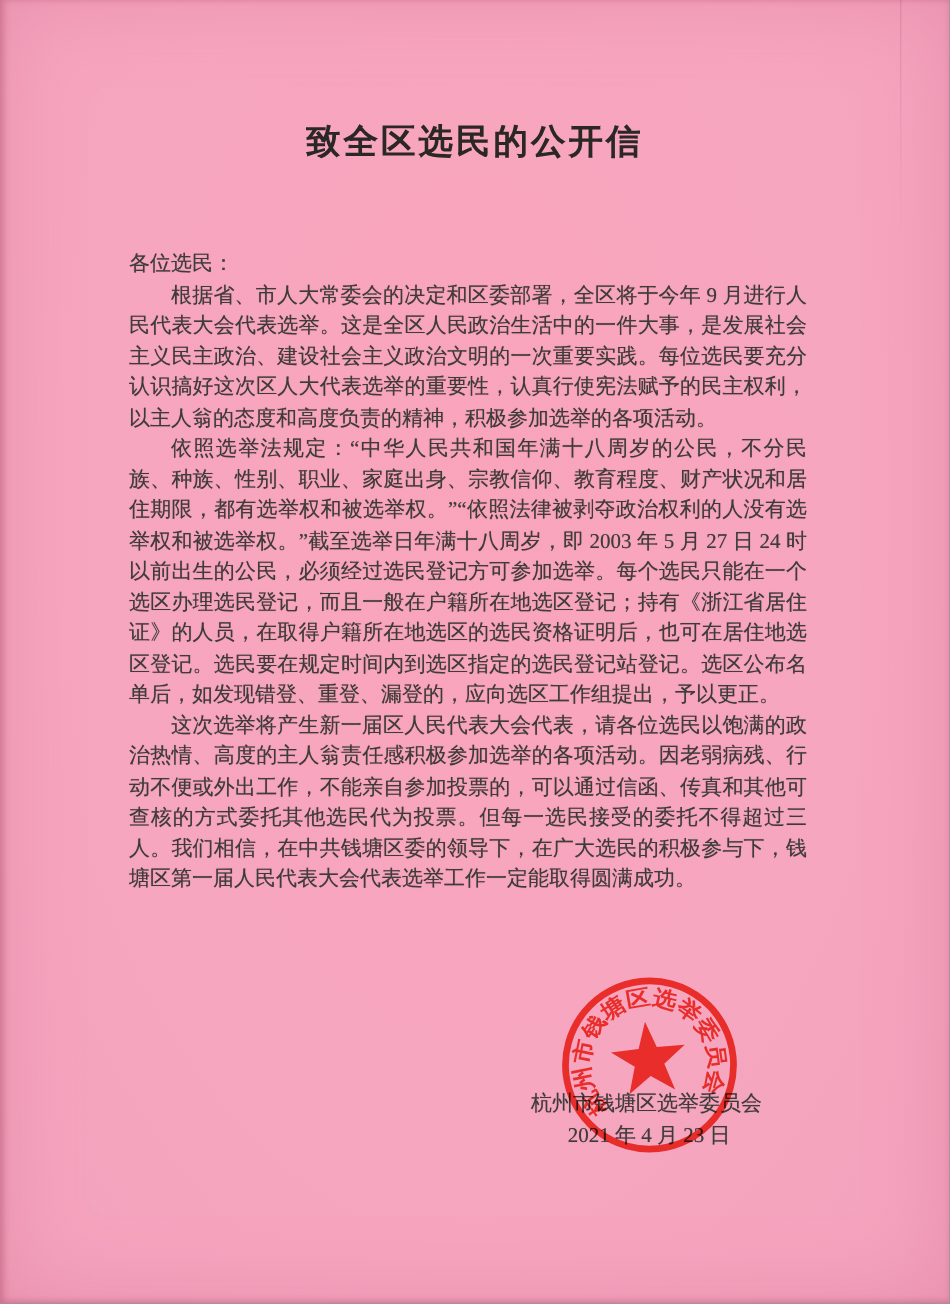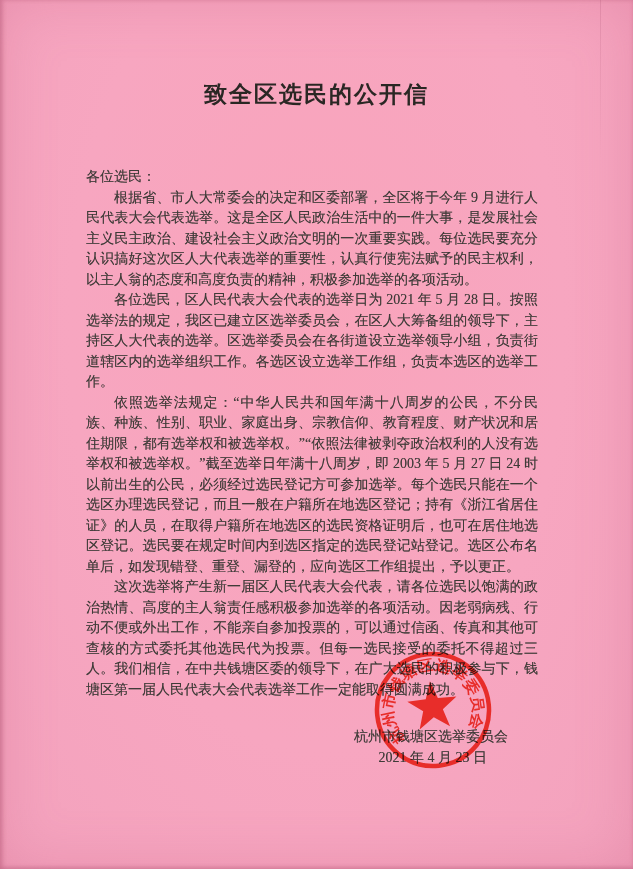--- a/index.html
+++ b/index.html
@@ -75,21 +75,20 @@
 </head>
 <body>
 
 <div class="page">
 
   <h1 class="title">致全区选民的公开信</h1>
 
   <div class="body">
     <p class="salutation">各位选民：</p>
     <p>根据省、市人大常委会的决定和区委部署，全区将于今年 9 月进行人民代表大会代表选举。这是全区人民政治生活中的一件大事，是发展社会主义民主政治、建设社会主义政治文明的一次重要实践。每位选民要充分认识搞好这次区人大代表选举的重要性，认真行使宪法赋予的民主权利，以主人翁的态度和高度负责的精神，积极参加选举的各项活动。</p>
-    <p>各位选民，区人民代表大会代表的选举日为 2021 年 5 月 28 日。按照选举法的规定，我区已建立区选举委员会，在区人大筹备组的领导下，主持区人大代表的选举。区选举委员会在各街道设立选举领导小组，负责街道辖区内的选举组织工作。各选区设立选举工作组，负责本选区的选举工作。</p>
     <p>依照选举法规定：“中华人民共和国年满十八周岁的公民，不分民族、种族、性别、职业、家庭出身、宗教信仰、教育程度、财产状况和居住期限，都有选举权和被选举权。”“依照法律被剥夺政治权利的人没有选举权和被选举权。”截至选举日年满十八周岁，即 2003 年 5 月 27 日 24 时以前出生的公民，必须经过选民登记方可参加选举。每个选民只能在一个选区办理选民登记，而且一般在户籍所在地选区登记；持有《浙江省居住证》的人员，在取得户籍所在地选区的选民资格证明后，也可在居住地选区登记。选民要在规定时间内到选区指定的选民登记站登记。选区公布名单后，如发现错登、重登、漏登的，应向选区工作组提出，予以更正。</p>
     <p>这次选举将产生新一届区人民代表大会代表，请各位选民以饱满的政治热情、高度的主人翁责任感积极参加选举的各项活动。因老弱病残、行动不便或外出工作，不能亲自参加投票的，可以通过信函、传真和其他可查核的方式委托其他选民代为投票。但每一选民接受的委托不得超过三人。我们相信，在中共钱塘区委的领导下，在广大选民的积极参与下，钱塘区第一届人民代表大会代表选举工作一定能取得圆满成功。</p>
   </div>
 
   <div class="signature">杭州市钱塘区选举委员会</div>
   <div class="sign-date">2021 年 4 月 23 日</div>
 
   <div class="seal">
     <svg viewBox="-61 -61 122 122" width="122" height="122" aria-hidden="true">
       <circle class="seal-ring" cx="0" cy="0" r="56"></circle>

